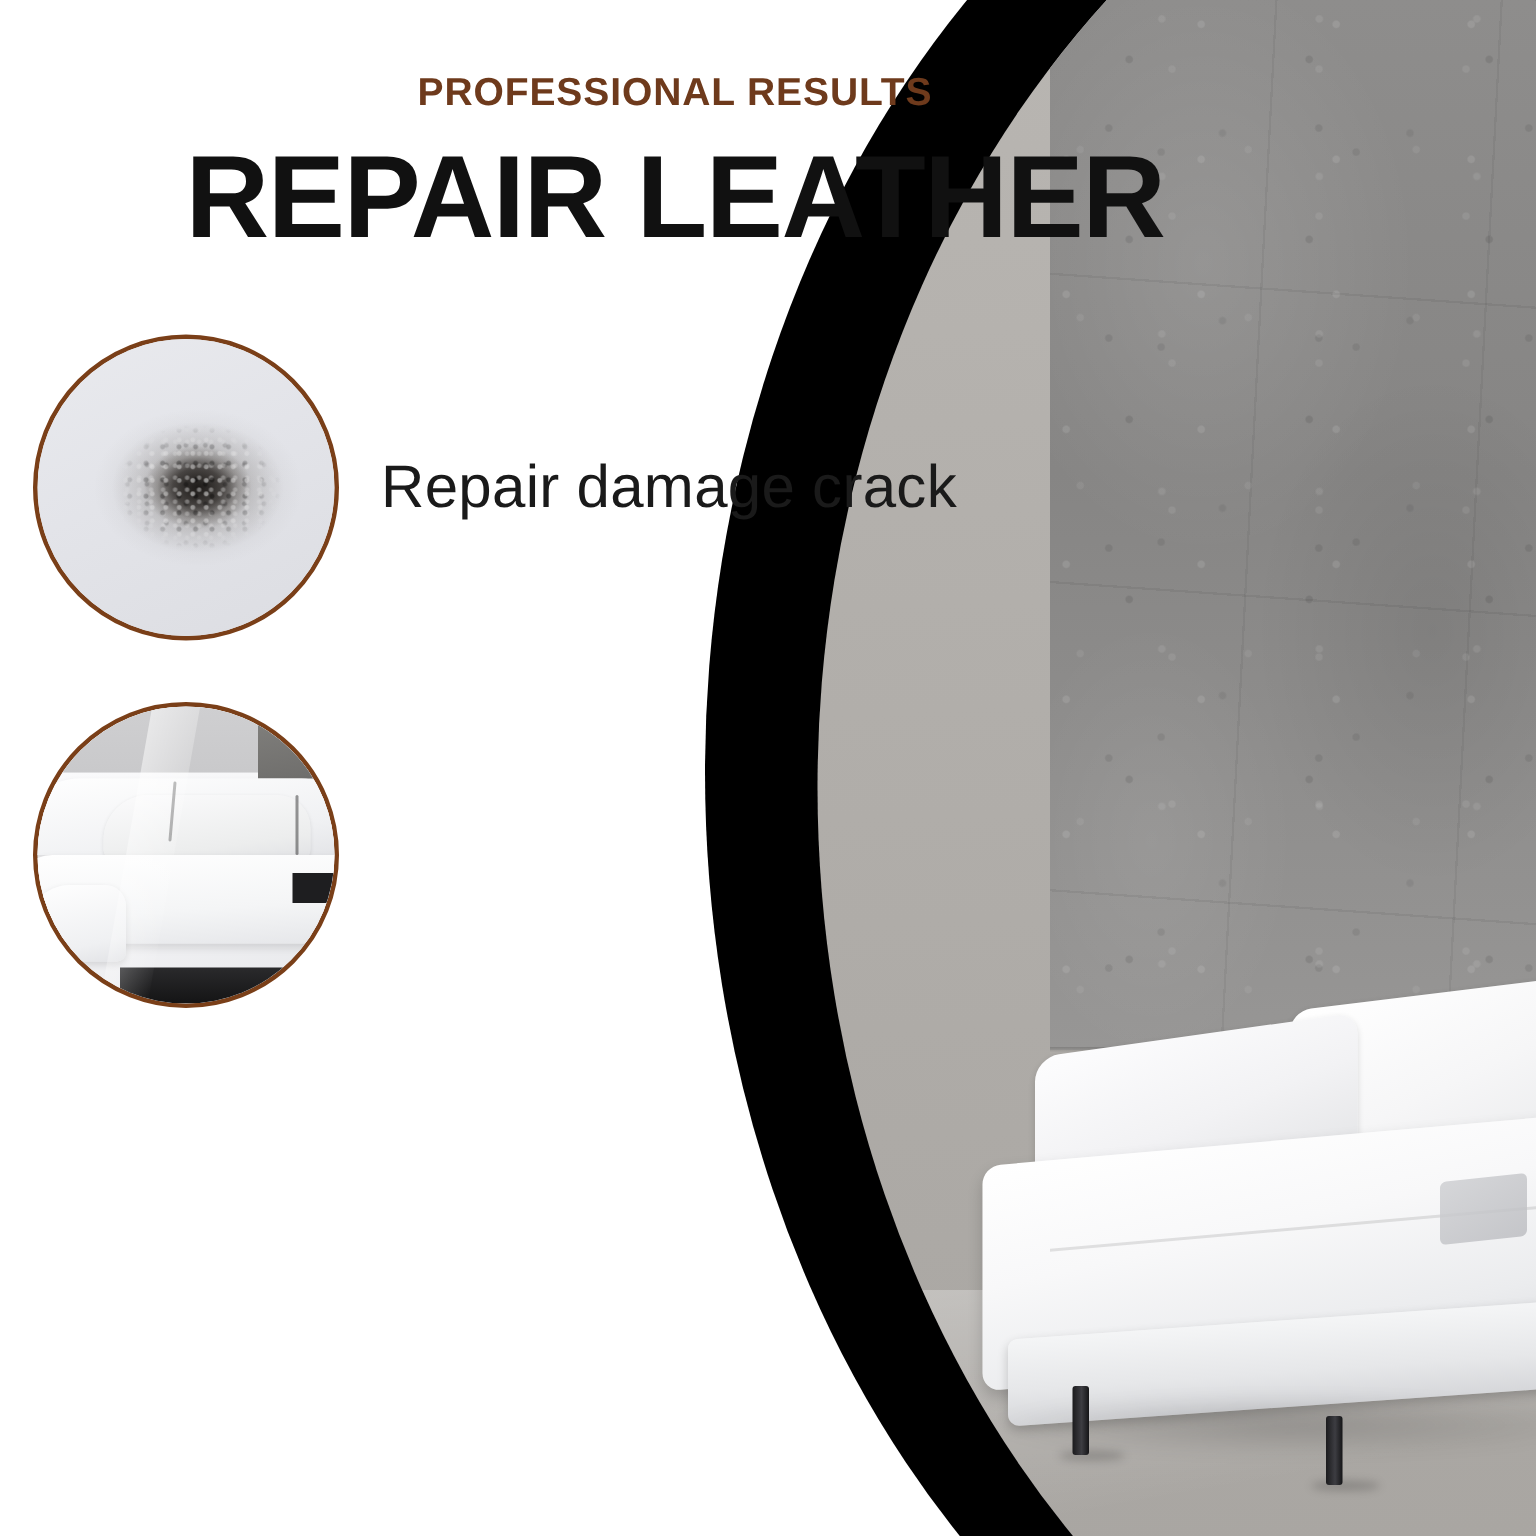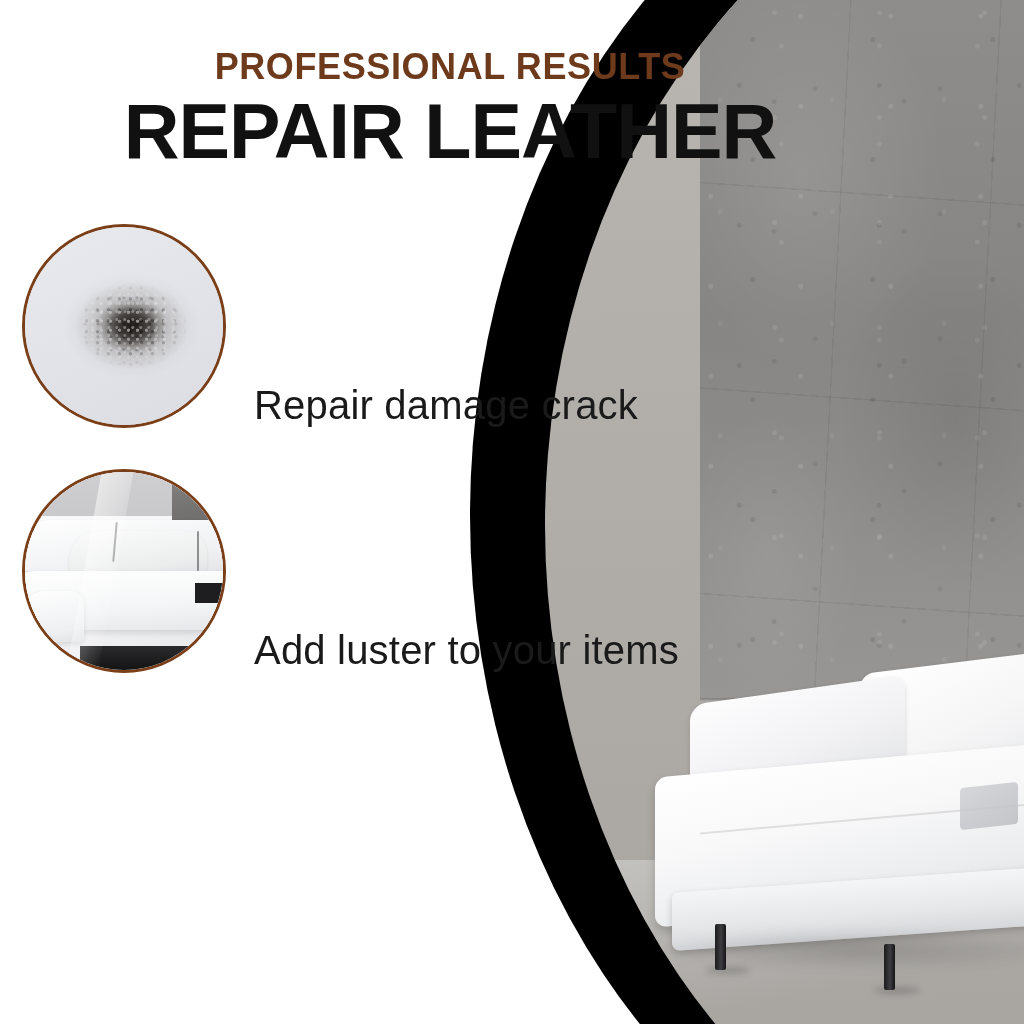--- a/index.html
+++ b/index.html
@@ -159,40 +159,40 @@
     background:radial-gradient(ellipse at 50% 50%, rgba(0,0,0,.16), rgba(0,0,0,0) 72%);
     filter:blur(5px);
   }
 
   
   .content{ position:absolute; left:0; top:0; width:1024px; height:1024px; z-index:3; }
 
   .eyebrow{
     position:absolute; left:0; top:46px; width:900px;
     text-align:center;
-    font-size:36px; font-weight:700; letter-spacing:.6px;
+    font-size:26px; font-weight:700; letter-spacing:.6px;
     color:#6e3a1c;
     font-family:"Liberation Sans", sans-serif;
   }
 
   .headline{
     position:absolute; left:0; top:92px; width:900px;
     text-align:center;
     font-size:78px; font-weight:700; letter-spacing:-1px;
     line-height:1.0;
     color:#111111;
     transform:scaleX(0.99);
     font-family:"Liberation Sans", sans-serif;
   }
 
   
   .feature{
     position:absolute; left:22px;
     width:720px; height:206px;
-    display:flex; align-items:flex-end; gap:28px;
+    display:flex; align-items:center; gap:28px;
   }
   .feature-1{ top:222px; }
   .feature-2{ top:467px; }
   .feature-3{ top:725px; }
 
   .thumb{
     position:relative;
     flex:0 0 auto;
     width:204px; height:204px;
     border-radius:50%;
@@ -378,18 +378,17 @@
           <div class="s-backrest2"></div>
           <div class="s-seat"></div>
           <div class="s-arm"></div>
           <div class="s-seam-a"></div>
           <div class="s-seam-b"></div>
           <div class="s-dark-right"></div>
           <div class="s-dark-base"></div>
           <div class="s-gleam"></div>
         </div>
       </div>
-      <div class="feature-label">Add luster to your items</div>
     </div>
 
 
   </div>
 </div>
 
 </body></html>

